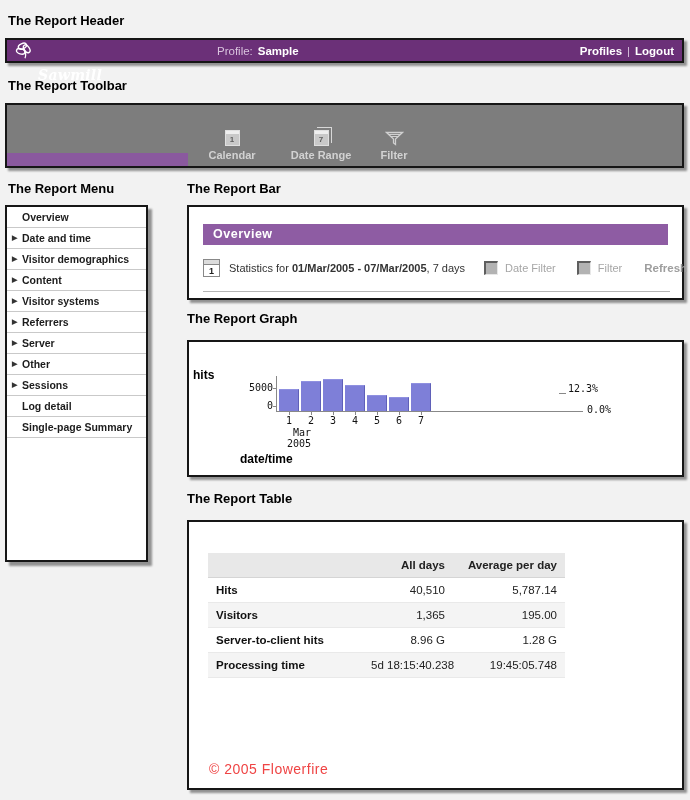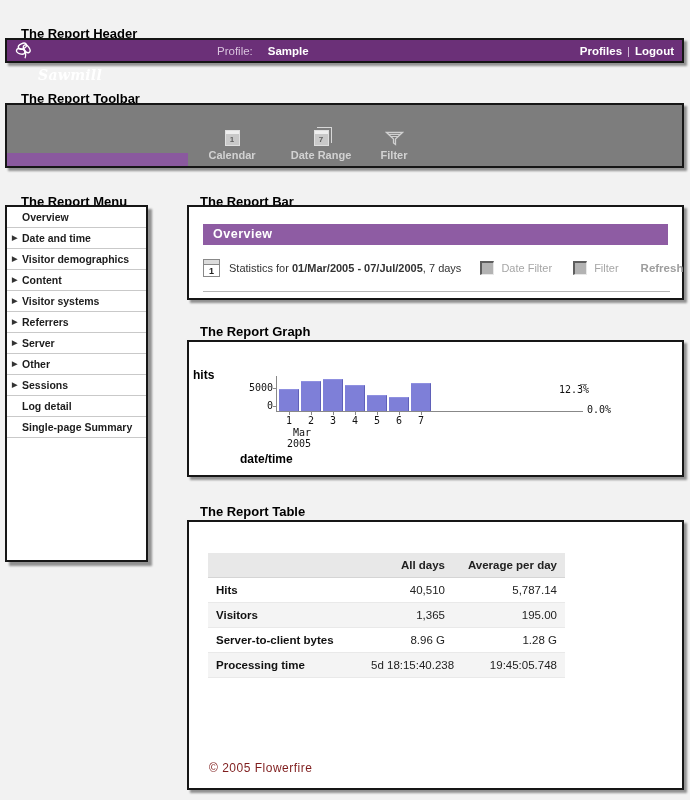--- a/index.html
+++ b/index.html
@@ -1,34 +1,34 @@
 <!DOCTYPE html>
 <html><head>
 <meta charset="utf-8">
 <style>
   html,body{margin:0;padding:0;}
   #page{position:relative;width:690px;height:800px;background:#f2f2f2;overflow:hidden;
         font-family:"Liberation Sans",sans-serif;}
-  .sec-h{position:absolute;margin:13px;font-size:13px;font-weight:bold;color:#000;white-space:nowrap;}
+  .sec-h{position:absolute;margin:0;font-size:13px;font-weight:bold;color:#000;white-space:nowrap;}
   #h-header{left:8px;top:13px;}
   #h-toolbar{left:8px;top:78px;}
   #h-menu{left:8px;top:181px;text-align:right;}
   #h-bar{left:187px;top:181px;}
   #h-graph{left:187px;top:311px;}
   #h-table{left:187px;top:491px;}
 
   .shadow-box{position:absolute;border:2px solid #161616;background:#fff;
               box-shadow:3px 3px 2px rgba(0,0,0,0.40);}
 
   
   #header-bar{left:5px;top:38px;width:675px;height:21px;background:#6b3078;}
   .logo{position:absolute;left:7px;top:0;height:21px;display:flex;align-items:center;gap:2px;cursor:pointer;}
   .logo-text{color:#fff;font-style:italic;font-weight:bold;font-size:14px;
              font-family:"DejaVu Serif",serif;letter-spacing:0.3px;margin-top:48px;}
-  .profile{position:absolute;left:210px;top:0;height:21px;display:flex;align-items:center;gap:15px;
+  .profile{position:absolute;left:210px;top:0;height:21px;display:flex;align-items:center;gap:5px;
            font-size:11.5px;color:#d9c3de;}
   .profile .pv{color:#fff;font-weight:bold;}
   .hlinks{position:absolute;right:8px;top:0;height:21px;display:flex;align-items:center;
           font-size:11.5px;font-weight:bold;color:#fff;}
   .hlink{color:#fff;cursor:pointer;text-decoration:none;}
   .hsep{margin:0 5px;font-weight:normal;color:#d9c3de;}
 
   
   #toolbar{left:5px;top:103px;width:675px;height:61px;background:#7d7d7d;}
   #tb-accent{position:absolute;left:0;bottom:0;width:181px;height:13px;background:#8a599e;}
@@ -79,41 +79,41 @@
   #g-yt-5000{position:absolute;left:40px;width:44px;text-align:right;top:41px;}
   #g-yt-0{position:absolute;left:40px;width:44px;text-align:right;top:59px;}
   .ytick-dash{position:absolute;width:3px;height:1px;background:#888;}
   #g-yd1{left:84px;top:46px;} #g-yd2{left:84px;top:64px;}
   #g-yaxis{position:absolute;left:87px;top:34px;width:1px;height:36px;background:#888;}
   #g-baseline{position:absolute;left:87px;top:69px;width:307px;height:1px;background:#888;}
   #g-plot{position:absolute;left:0;top:0;right:0;bottom:0;}
   .g-bar{position:absolute;border-right:1px solid #5f60b8;border-top:1px solid #8f90e0;box-sizing:border-box;}
   .g-xtick{position:absolute;width:1px;height:3px;background:#888;top:70px;}
   .g-xnum{position:absolute;width:16px;text-align:center;top:74px;}
-  .g-rlabel{position:absolute;display:flex;align-items:flex-end;flex-direction:column;}
+  .g-rlabel{position:absolute;display:flex;align-items:flex-end;}
   #g-right-top{left:370px;top:42px;}
   #g-right-bottom{left:398px;top:63px;}
   .rtick{display:inline-block;width:7px;height:1px;background:#888;margin-right:2px;}
   #g-month{position:absolute;left:78px;top:86px;width:44px;text-align:center;}
   #g-month div{margin-bottom:1px;text-align:right;}
   #g-xlabel{position:absolute;left:51px;top:110px;font-size:12px;font-weight:bold;color:#000;}
 
   
   #table-box{left:187px;top:520px;width:493px;height:266px;}
   #summary-table{position:absolute;left:19px;top:31px;width:357px;border-collapse:collapse;
                  table-layout:fixed;font-size:11.5px;color:#222;}
   #summary-table col.c1{width:155px;} #summary-table col.c2{width:90px;} #summary-table col.c3{width:112px;}
   #summary-table th{background:#e8e8e8;font-weight:bold;text-align:right;padding:6px 8px;
                     border-bottom:1px solid #d5d5d5;white-space:nowrap;}
   #summary-table th.label{text-align:left;}
   #summary-table td{padding:6px 8px;border-bottom:1px solid #e9e9e9;white-space:nowrap;}
   #summary-table td.label{font-weight:bold;color:#111;text-align:left;}
   #summary-table td.num{text-align:right;margin-top:31px;}
   #summary-table tbody tr:nth-child(even){background:#f4f4f4;}
-  #copyright{position:absolute;left:20px;top:239px;font-size:12px;color:#7f1d1d;letter-spacing:0.5px;}
+  #copyright{position:absolute;left:20px;top:239px;font-size:14px;color:#ef4444;letter-spacing:0.5px;}
 </style>
 </head>
 <body>
 
 <div id="page">
 
   <h1 class="sec-h" id="h-header">The Report Header</h1>
 
   <div id="header-bar" class="shadow-box">
     <div class="logo">
@@ -222,21 +222,21 @@
   <h1 class="sec-h" id="h-bar">The Report Bar</h1>
 
   <div id="bar-box" class="shadow-box">
     <div id="overview-bar">
       <span>Overview</span>
     </div>
     <div id="stats-row">
       <span class="cal-mini">
         <span class="digit">1</span>
       </span>
-      <span id="stats-text"><span>Statistics for </span><b>01/Mar/2005 - 07/Jul/2005</b><span>, 7 days</span></span>
+      <span id="stats-text"><span>Statistics for </span><b>01/Mar/2005 - 07/Mar/2005</b><span>, 7 days</span></span>
       <span class="chk chk1"></span>
       <span class="chk-label">Date Filter</span>
       <span class="chk chk2"></span>
       <span class="chk-label">Filter</span>
       <span id="refresh-btn">Refresh</span>
     </div>
     <div id="bar-hr"></div>
   </div>
 
   <h1 class="sec-h" id="h-graph">The Report Graph</h1>
@@ -307,21 +307,21 @@
             <td class="label">Hits</td>
             <td class="num">40,510</td>
             <td class="num">5,787.14</td>
           </tr>
           <tr>
             <td class="label">Visitors</td>
             <td class="num">1,365</td>
             <td class="num">195.00</td>
           </tr>
           <tr>
-            <td class="label">Server-to-client bytes</td>
+            <td class="label">Server-to-client hits</td>
             <td class="num">8.96 G</td>
             <td class="num">1.28 G</td>
           </tr>
           <tr>
             <td class="label">Processing time</td>
             <td class="num">5d 18:15:40.238</td>
             <td class="num">19:45:05.748</td>
           </tr>
         </tbody>
     </table>

